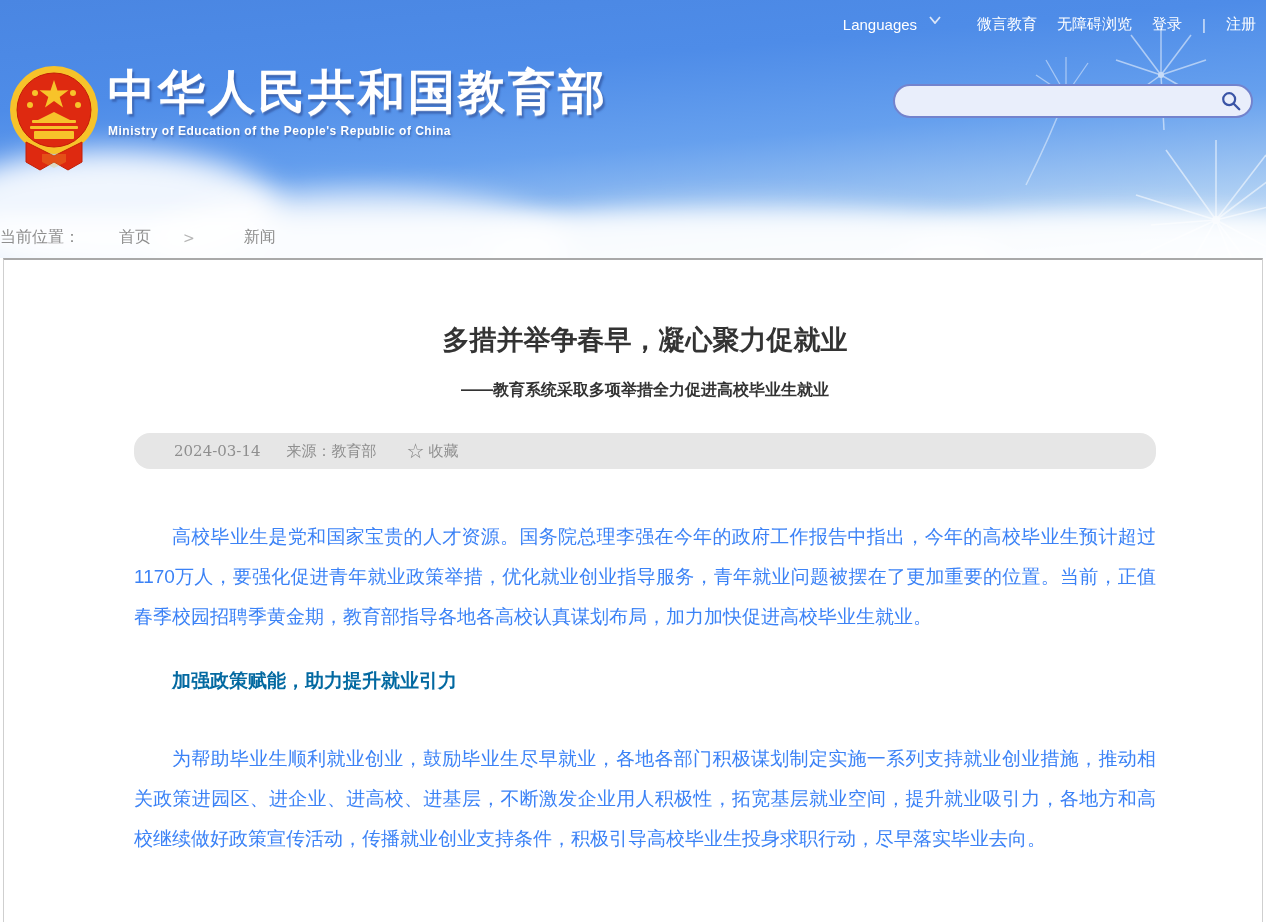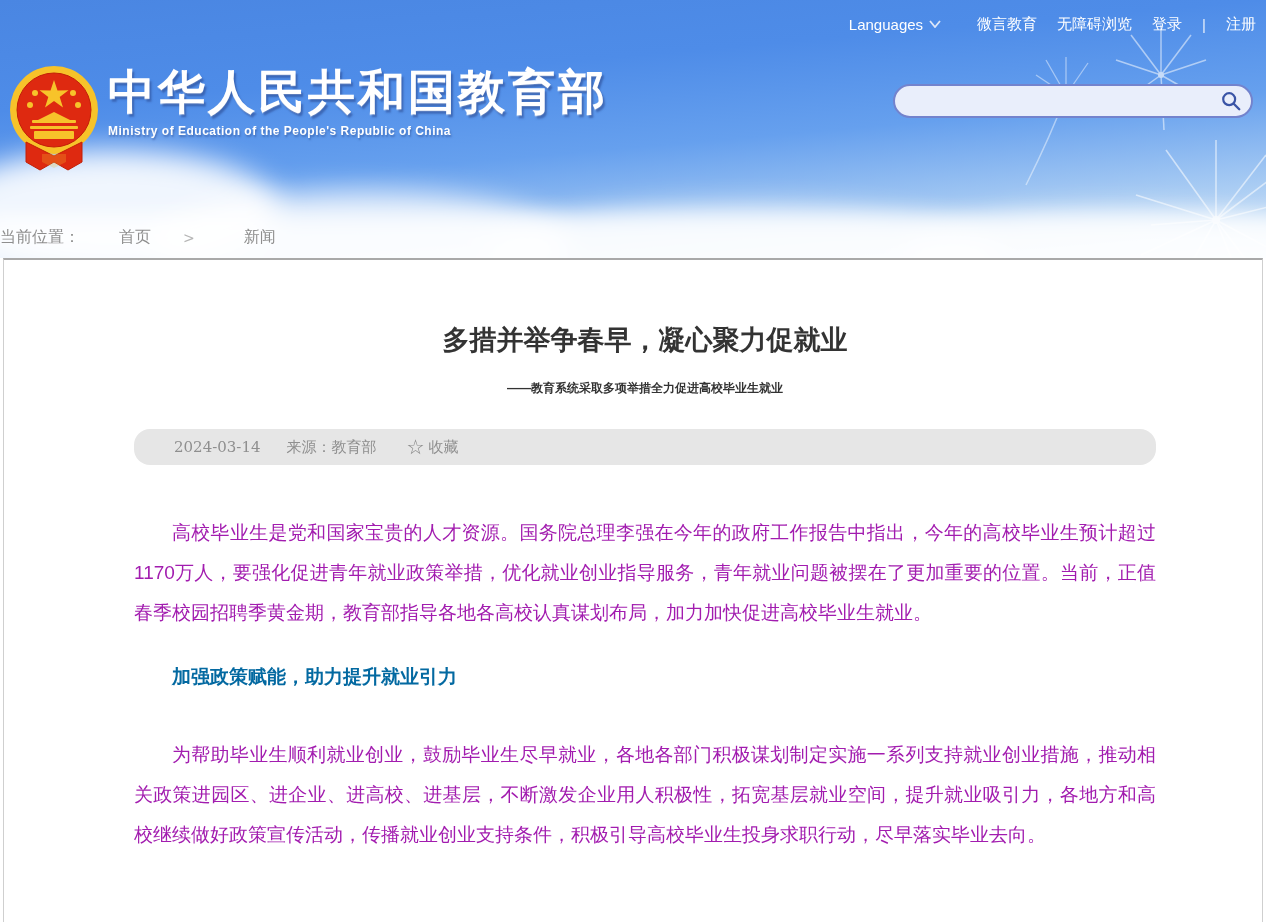--- a/index.html
+++ b/index.html
@@ -24,21 +24,21 @@
   .cloud.c5 { left:-30px; top:215px; width:1340px; height:80px; background:rgba(255,255,255,0.8); filter:blur(10px); border-radius:30px; }
   .dandelion { position:absolute; opacity:.65; }
   
   .topbar {
     position:absolute; top:0; left:0; width:1266px; height:48px;
     display:flex; align-items:center; justify-content:flex-end;
     padding-right:10px; gap:20px;
     color:#fff; font-size:15px; z-index:5;
   }
   .topbar .item { cursor:pointer; white-space:nowrap; }
-  .lang-wrap { display:flex; align-items:center; gap:6px; margin-right:16px; }
+  .lang-wrap { display:flex; gap:12px; margin-right:16px; }
   .chevron { width:12px; height:8px; }
   .pipe { opacity:.85; }
   
   .brand { position:absolute; left:8px; top:58px; display:flex; align-items:flex-start; z-index:4; }
   .emblem { width:92px; height:118px; flex:0 0 auto; }
   .brand-text { margin-left:8px; padding-top:8px; }
   .site-title {
     color:#fff; font-weight:bold; font-size:47px; letter-spacing:3px;
     text-shadow: 2px 3px 2px rgba(40,70,140,.55), 0 1px 0 rgba(255,255,255,.4);
     line-height:1.1; white-space:nowrap;
@@ -76,35 +76,35 @@
     border-right:1px solid #cfcfcf;
     padding-left:24px;
   }
   .article { width:1022px; margin:0 auto; }
   .art-title {
     margin-top:62px; text-align:center;
     font-size:27px; font-weight:bold; color:#333;
   }
   .art-subtitle {
     margin-top:22px; text-align:center;
-    font-size:12px; font-weight:bold; color:#333;
+    font-size:16px; font-weight:bold; color:#333;
   }
   .meta {
     margin-top:32px; height:36px; background:#e6e6e6;
     display:flex; align-items:center;
     font-family:"DejaVu Serif","Liberation Serif",serif;
     font-size:15px; color:#8f8f8f;border-radius:16px;
   }
   .meta .date { margin-left:40px; }
   .meta .source { margin-left:26px; }
   .meta .fav { margin-left:30px; display:flex; align-items:center; gap:4px; cursor:pointer; }
   .star { font-size:18px; line-height:1; }
   .body { margin-top:48px; }
   .body p {
-    font-size:19px; color:#a21caf; line-height:40px;
+    font-size:19px; color:#3b82f6; line-height:40px;
     text-indent:2em; text-align:justify; margin-bottom:24px;
   }
   .body .sec-head {
     font-weight:bold; color:#0369a1; text-indent:2em;
     margin-top:14px; margin-bottom:38px;
   }
 </style>
 </head>
 <body>
 

